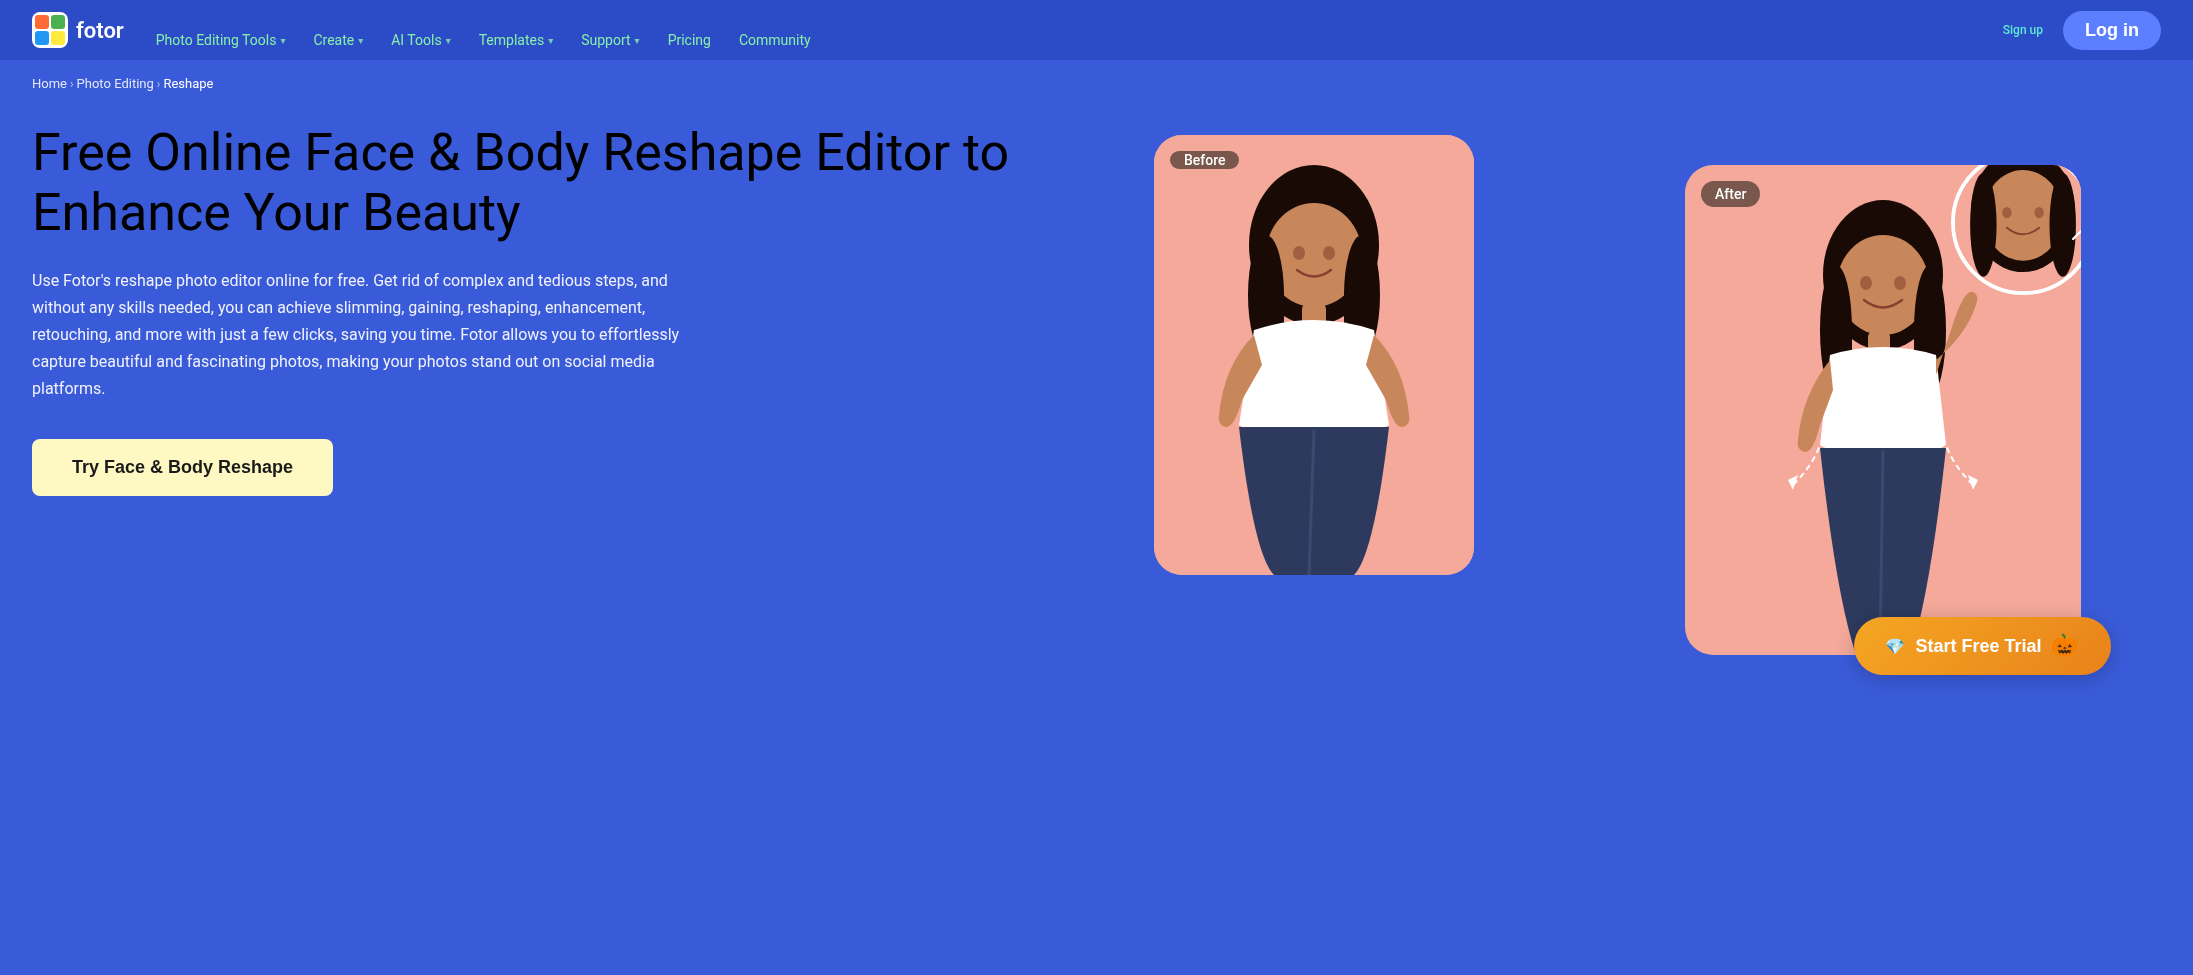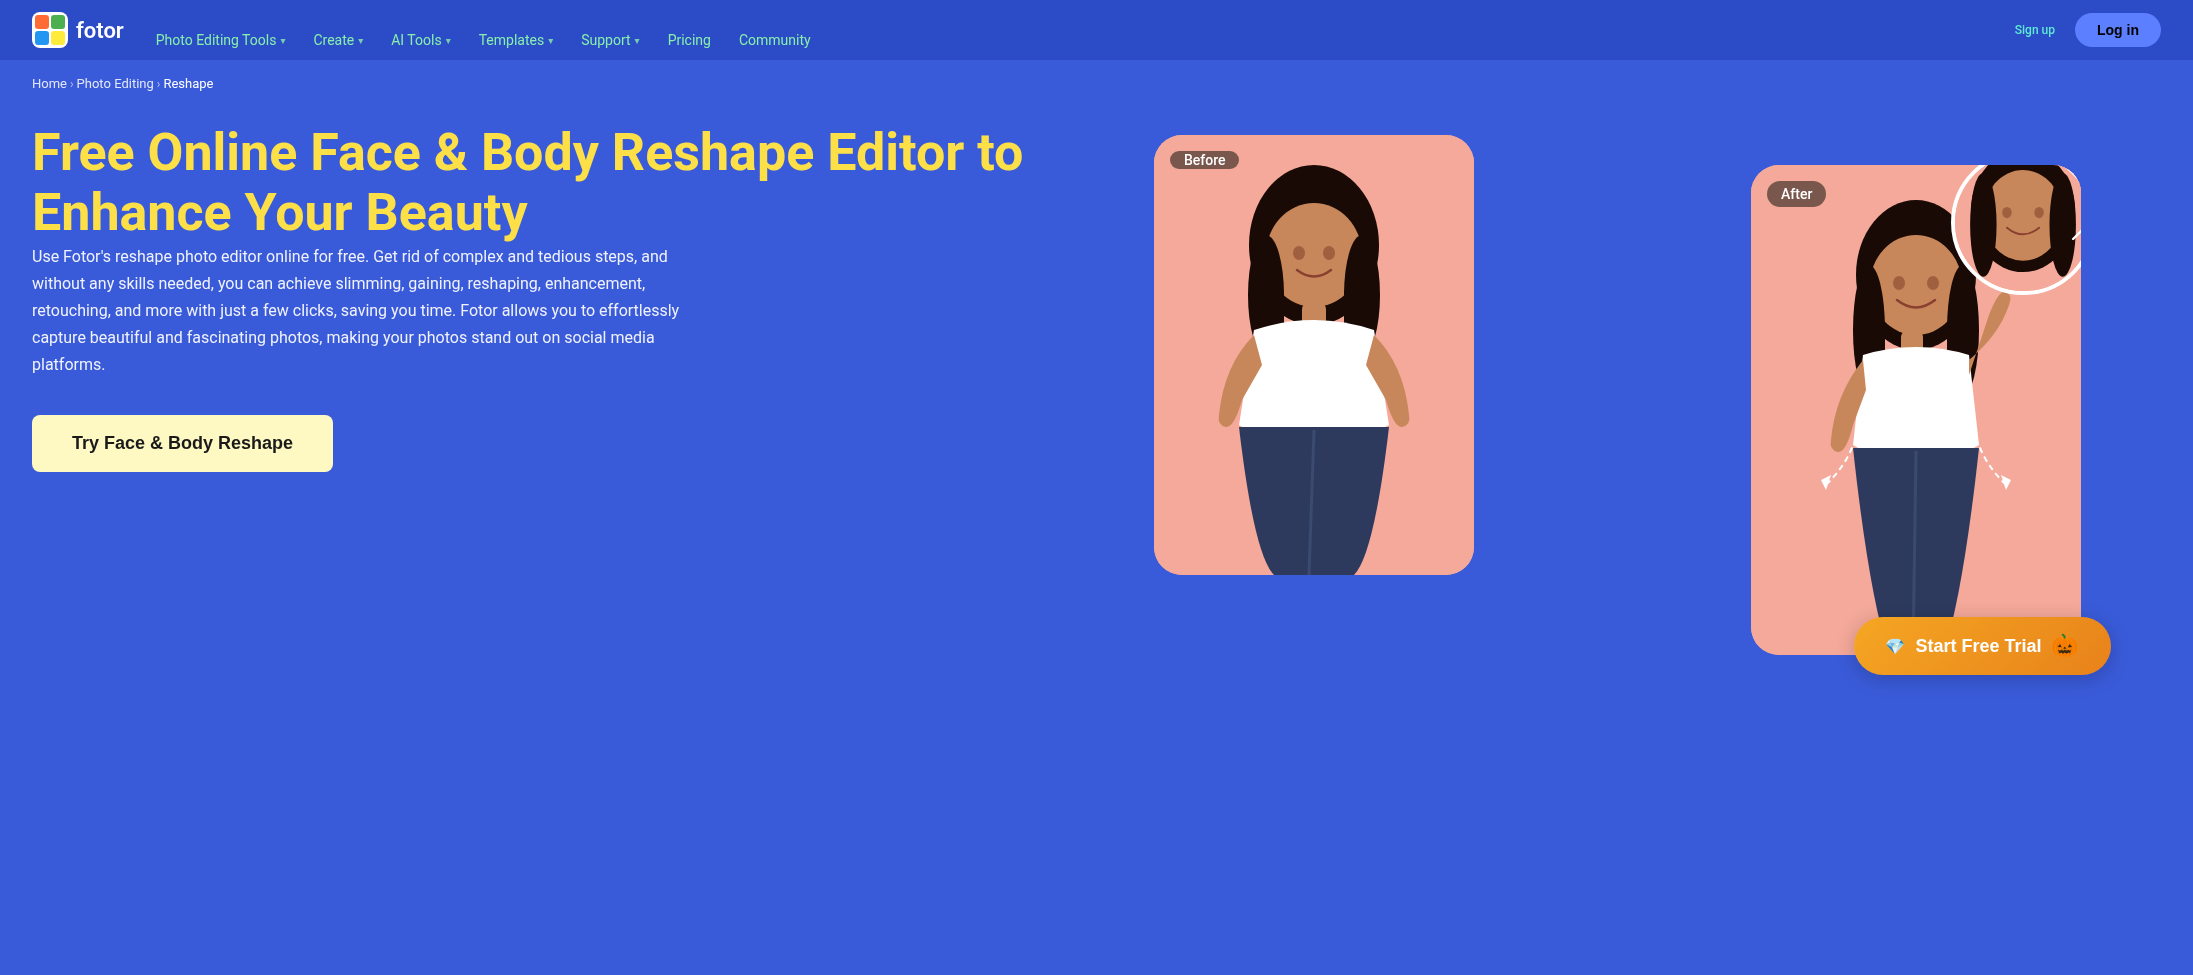--- a/index.html
+++ b/index.html
@@ -56,25 +56,25 @@
     .nav-spacer { flex: 1; }
     .nav-signup {
       color: #5eead4;
       font-size: 12px;
       padding: 8px 16px;
       cursor: pointer;
       font-weight: 500;
     }
     .nav-login {
       background: #5b7fff;
-      color: #000000;
+      color: #ffffff;
       border: none;
       border-radius: 20px;
       padding: 9px 22px;
-      font-size: 14px;
+      font-size: 18px;
       font-weight: 600;
       cursor: pointer;
     }
 
     
     .breadcrumb {
       padding: 16px 32px 0;
       display: flex;
       align-items: center;
       gap: 3px;
@@ -102,23 +102,24 @@
       gap: 40px;
       max-width: 2193px;
       position: relative;
     }
     .hero-left {
       flex: 0 0 48%;
       padding-top: 8px;
     }
     .hero-title {
       font-size: 52px;
-      font-weight: 700;
-      color: #fde047;
+      font-weight: 400;
+      color: #000000;
       line-height: 1.15;
+      margin-bottom: 24px;
     }
     .hero-description {
       font-size: 16px;
       color: rgba(255,255,255,0.92);
       line-height: 1.7;
       max-width: 680px;
       margin-bottom: 36px;
     }
     .cta-button {
       background: #fef9c3;
@@ -324,21 +325,21 @@
 
         <path d="M100 200 Q70 230 65 280 Q63 290 72 292 Q80 293 88 265 L108 230" fill="#c8875a"></path>
         <path d="M220 200 Q250 230 255 280 Q257 290 248 292 Q240 293 232 265 L212 230" fill="#c8875a"></path>
 
         <path d="M85 292 Q100 420 120 440 L200 440 Q220 420 235 292 Z" fill="#2d3a5e"></path>
 
         <line x1="160" y1="295" x2="155" y2="440" stroke="#3a4a70" stroke-width="3"></line>
       </svg>
     </div>
 
-    <div class="after-card" style="position:absolute;right:80px;top:50px;width:330px;height:490px;padding-left:32px;">
+    <div class="after-card" style="position:absolute;right:80px;top:50px;width:396px;height:490px;padding-left:32px;">
       <span class="after-badge">After</span>
 
       <svg viewBox="0 0 330 490" style="position:absolute;bottom:0;left:0;width:100%;height:100%;">
         <rect width="330" height="490" fill="#f4a99a"></rect>
 
         <ellipse cx="165" cy="110" rx="60" ry="75" fill="#1a0a05"></ellipse>
 
         <ellipse cx="165" cy="120" rx="46" ry="50" fill="#c8875a"></ellipse>
 
         <ellipse cx="118" cy="165" rx="16" ry="65" fill="#1a0a05"></ellipse>

